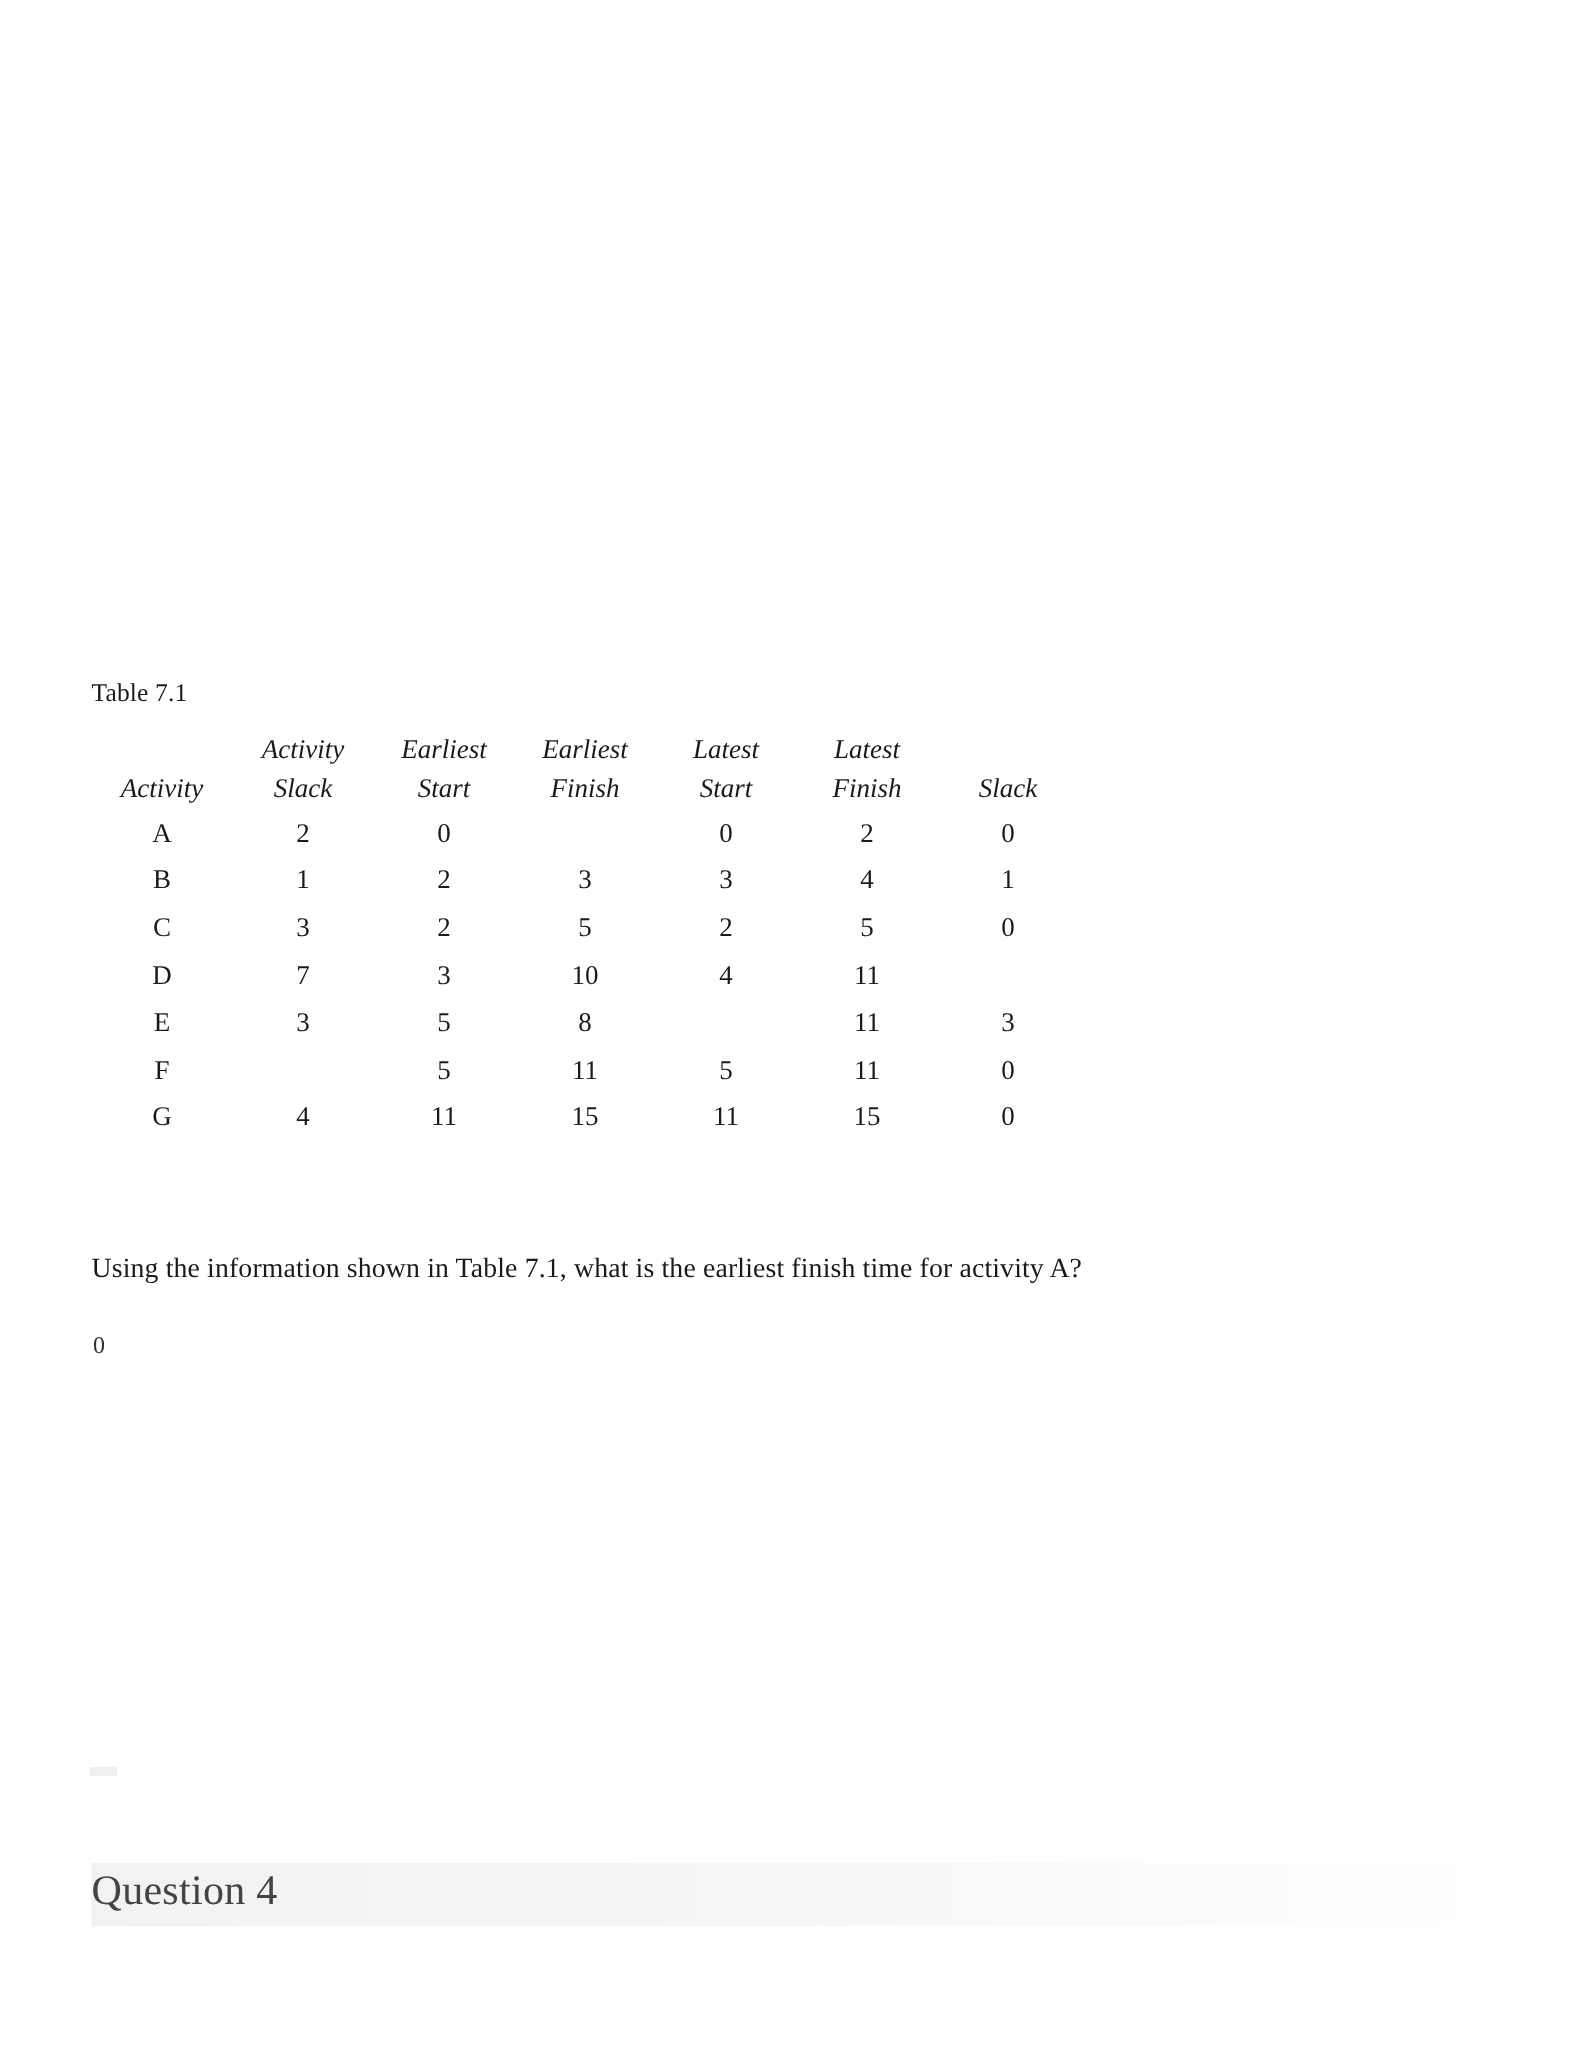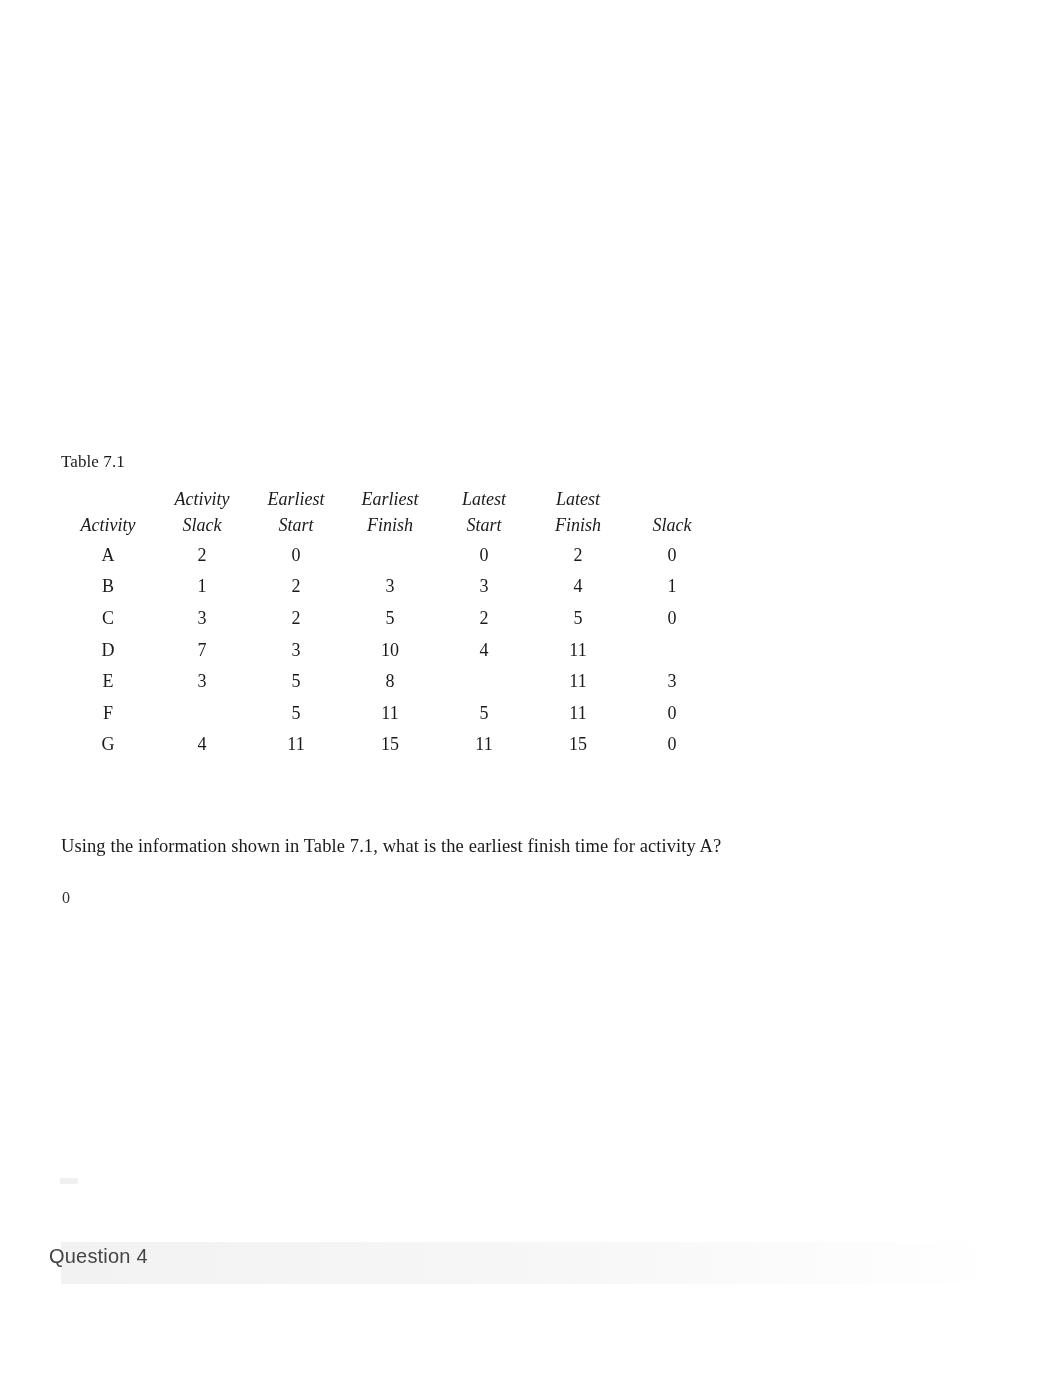--- a/index.html
+++ b/index.html
@@ -88,24 +88,24 @@
   .section-divider {
     position: absolute;
     left: 61px;
     top: 1242px;
     width: 940px;
     height: 42px;
     background: linear-gradient(to right, #f2f2f2 0%, #f7f7f7 55%, #ffffff 100%);
   }
   .section-title {
     position: absolute;
-    left: 49px;
+    left: 61px;
     top: 1245px;
-    font-size: 20px;
-    font-family: Liberation Sans, sans-serif;
+    font-size: 28px;
+    font-family: Liberation Serif, serif;
     color: #444444;
     letter-spacing: 0.2px;
   }
 </style>
 </head>
 <body>
 
 <div class="page">
 
   <div class="table-caption">Table 7.1</div>

